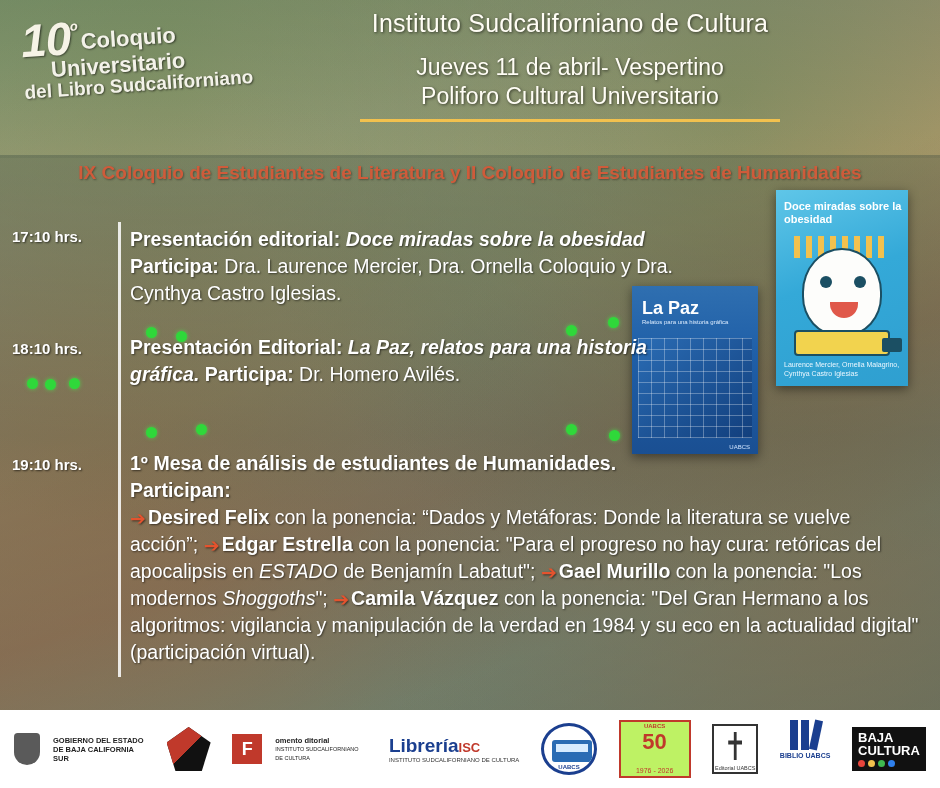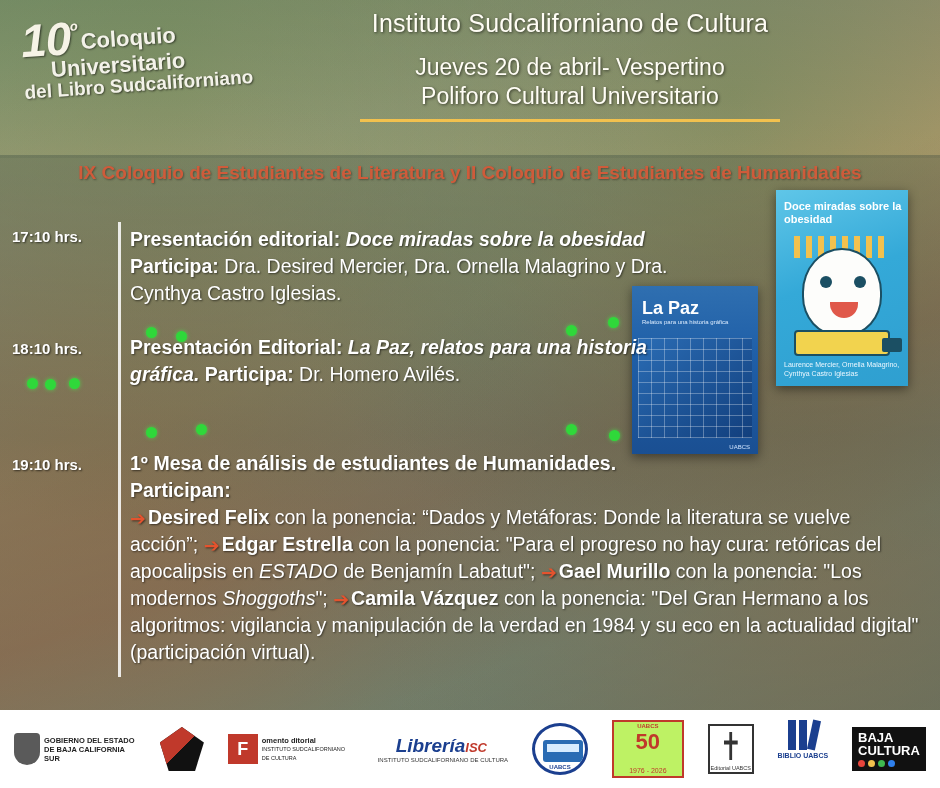--- a/index.html
+++ b/index.html
@@ -248,21 +248,21 @@
     width: 940px; height: 78px;
     background: #ffffff;
     display: flex;
     align-items: center;
     justify-content: space-between;
     padding: 0 14px;
   }
   .flogo {
     display: flex;
     align-items: center;
-    gap: 4px;
+    gap: 13px;
     height: 58px;
   }
   .flogo .ftxt {
     font-size: 7.5px;
     line-height: 9px;
     color: #222;
     font-weight: bold;
     max-width: 92px;
   }
   .shield {
@@ -282,22 +282,20 @@
     background: #c0392b;
     color: #fff;
     font-weight: bold;
     font-size: 18px;
     display: flex; align-items: center; justify-content: center;
   }
   .lib-txt {
     font-size: 19px;
     font-weight: bold;
     color: #1b3f8f;
-    font-style: italic;
-    margin-left: 18px;
   }
   .lib-sub { font-size: 6px; color: #333; font-weight: normal; font-style: normal; }
   .radio-txt { font-size: 19px; font-weight: bold; color: #1b6fb5; }
   .radio-sub { font-size: 10px; color: #6aa9d8; letter-spacing: 1px; }
   .bus {
     width: 56px; height: 52px;
     border-radius: 50%;
     border: 3px solid #1b3f8f;
     background: #ffffff;
     position: relative;
@@ -347,21 +345,21 @@
 
   <div class="logo-coloquio">
     <span class="logo-num"><span>10</span><sup>º</sup></span><span class="logo-l1">Coloquio</span>
     <div class="logo-l2">Universitario</div>
     <div class="logo-l3">del Libro Sudcaliforniano</div>
   </div>
 
   <div class="header-center">
     <div class="h-line2">Instituto Sudcaliforniano de Cultura</div>
     <div class="date-block">
-      <div>Jueves 20 de abril- Vespertino</div>
+      <div>Jueves 11 de abril- Vespertino</div>
       <div>Poliforo Cultural Universitario</div>
     </div>
     <div class="rule"></div>
   </div>
 
   <div class="subtitle">IX Coloquio de Estudiantes de Literatura y II Coloquio de Estudiantes de Humanidades</div>
 
   <div class="cover" id="cover-obesidad">
     <div class="ctitle">Doce miradas sobre la obesidad</div>
     <div class="hair"></div>
@@ -396,21 +394,21 @@
 
   <div class="schedule">
     <div class="vline"></div>
 
     <div class="row" id="row1">
       <div class="time">17:10 hrs.</div>
       <div class="body-text">
         <b>Presentación editorial:</b>
         <span class="bi">Doce miradas sobre la obesidad</span><br>
         <b>Participa:</b>
-        <span>Dra. Desired Mercier, Dra. Ornella Malagrino y Dra. Cynthya Castro Iglesias.</span>
+        <span>Dra. Laurence Mercier, Dra. Ornella Coloquio y Dra. Cynthya Castro Iglesias.</span>
       </div>
     </div>
 
     <div class="row" id="row2">
       <div class="time">18:10 hrs.</div>
       <div class="body-text">
         <b>Presentación Editorial:</b>
         <span class="bi">La Paz, relatos para una historia gráfica.</span>
         <b>Participa:</b>
         <span>Dr. Homero Avilés.</span>

